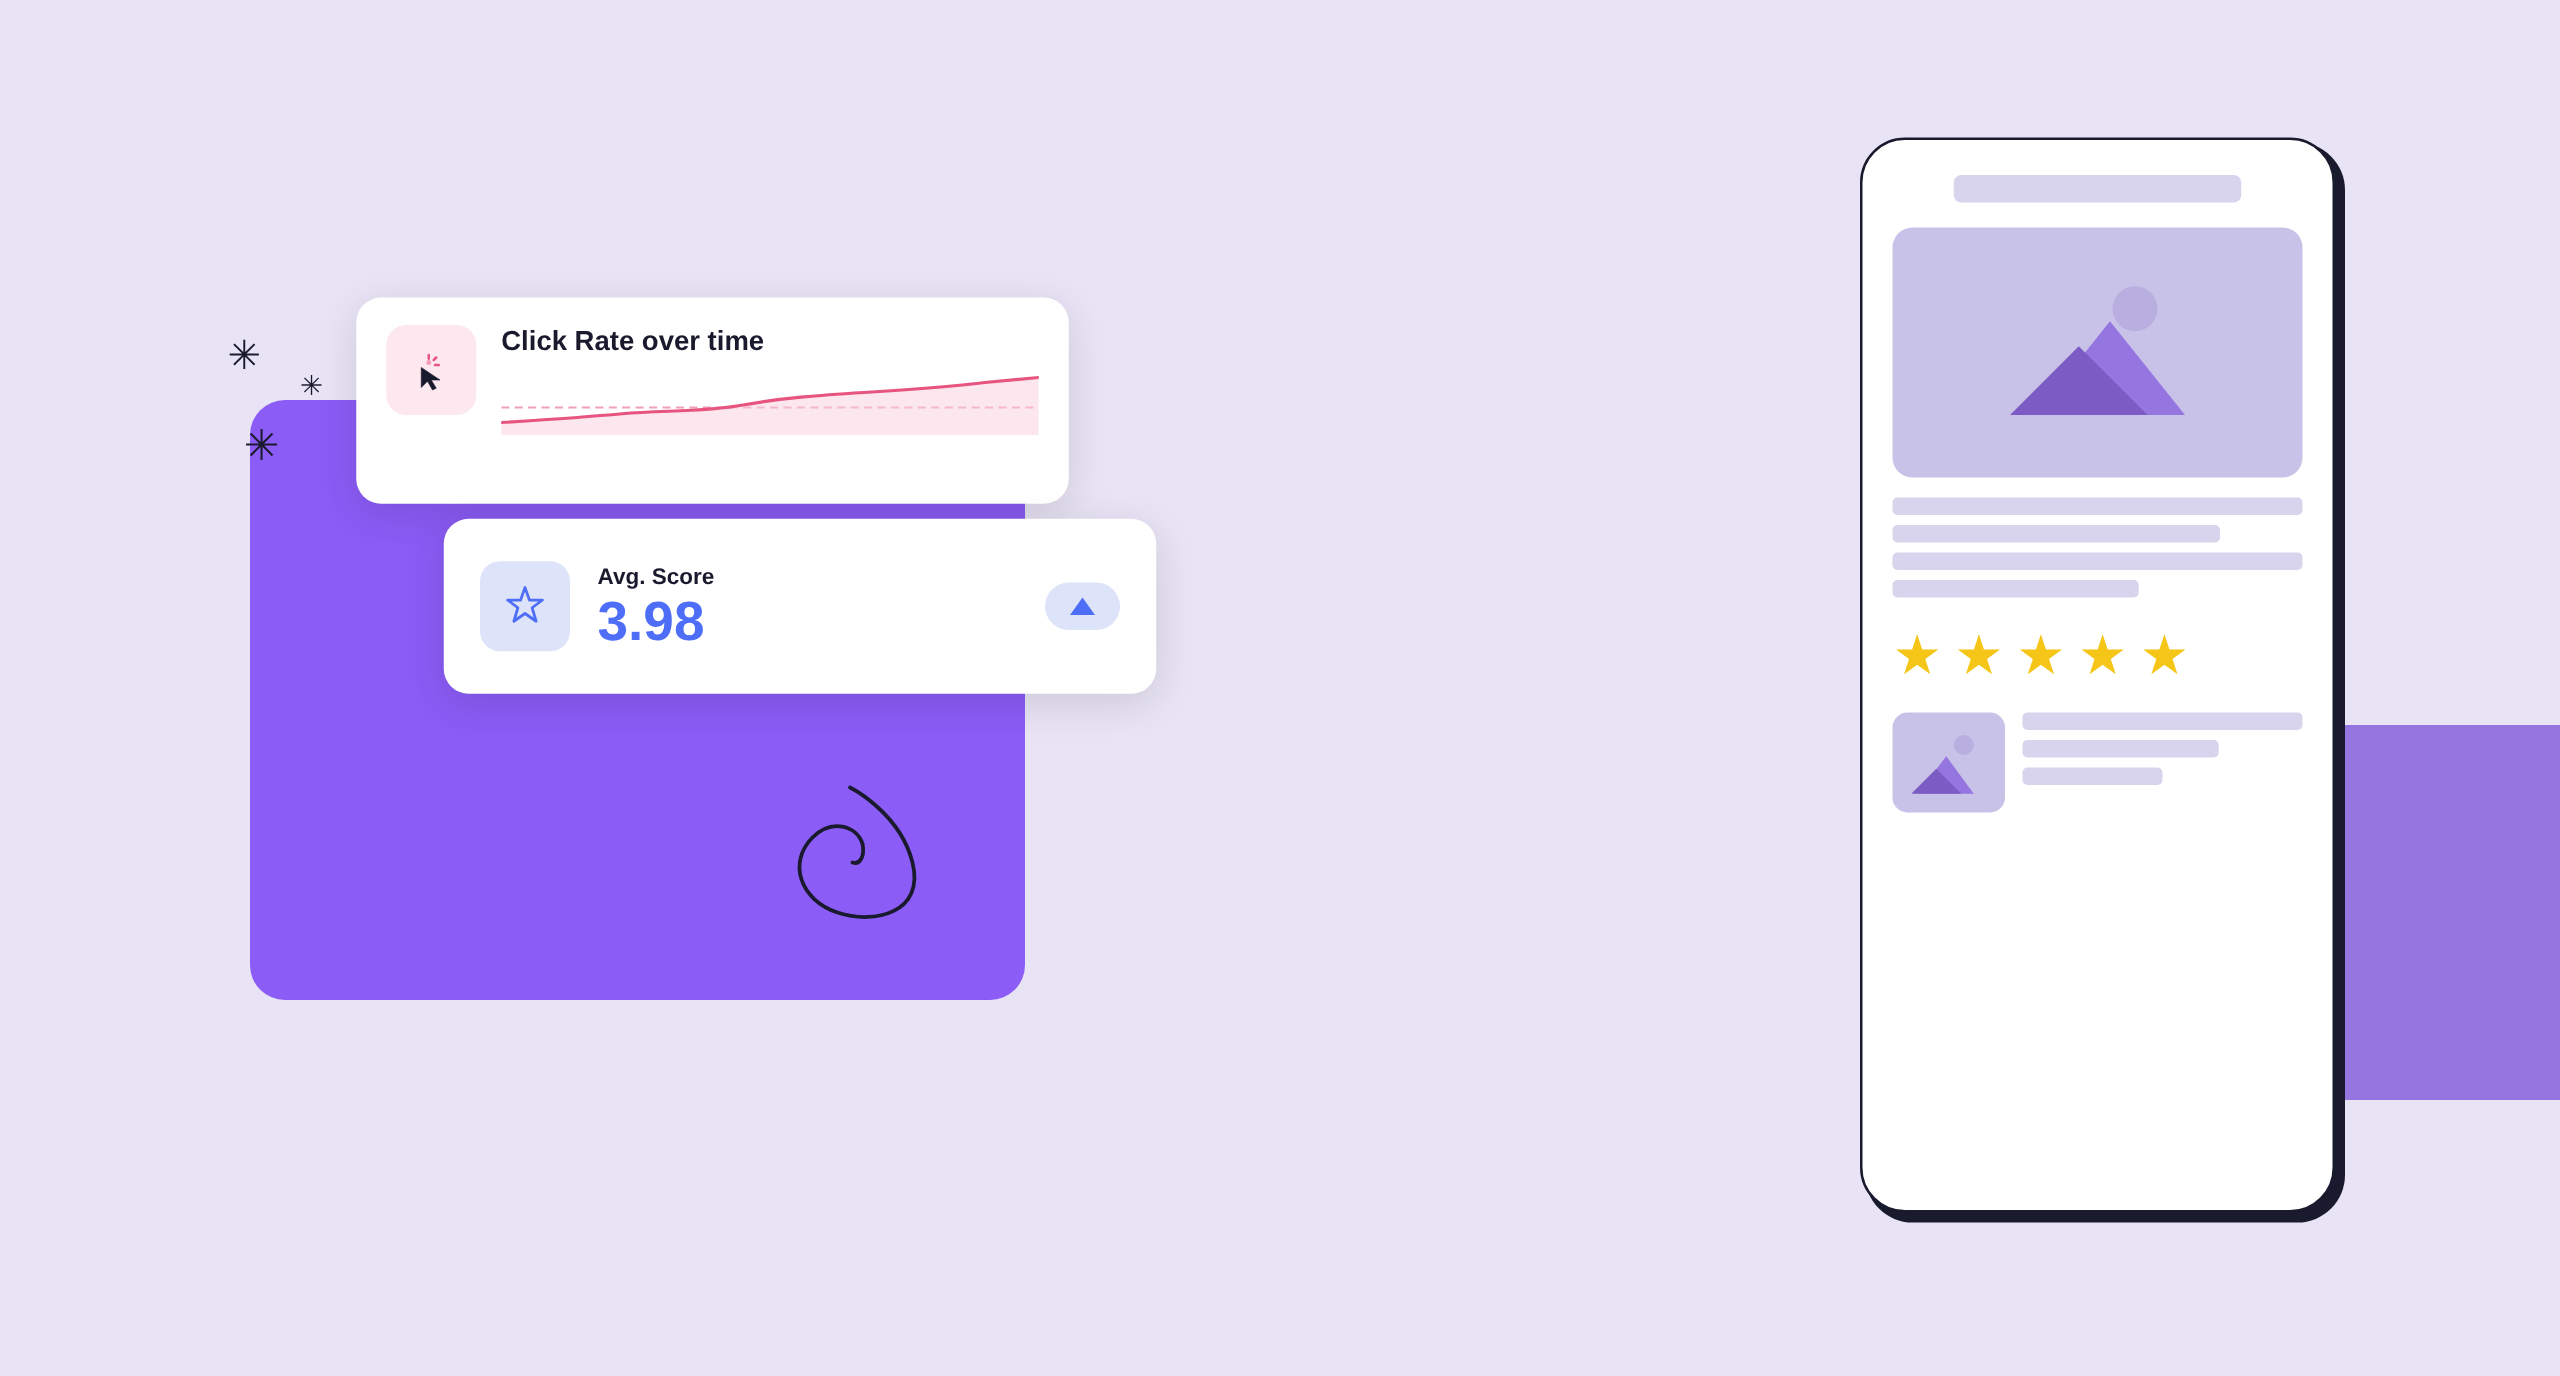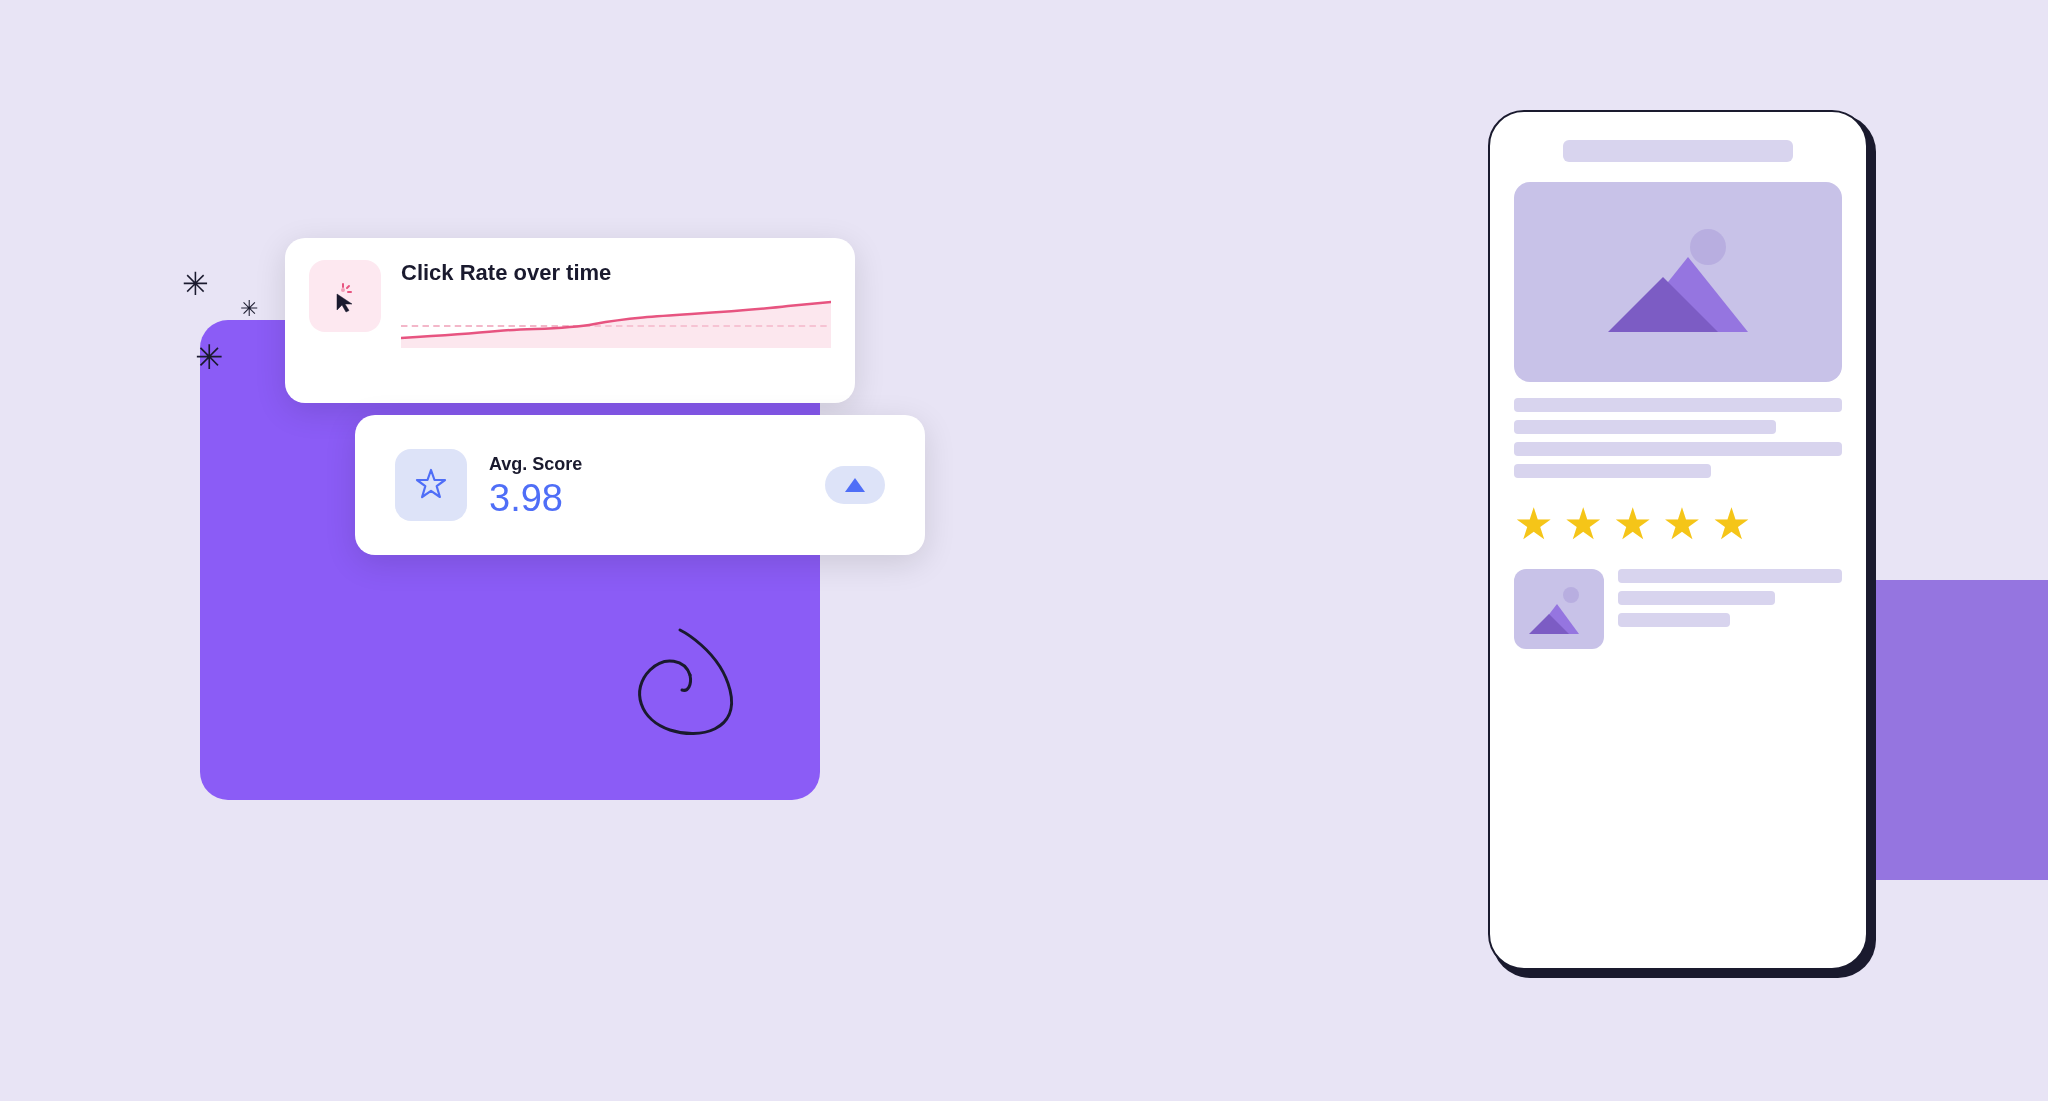--- a/index.html
+++ b/index.html
@@ -92,21 +92,21 @@
       position: absolute;
       left: 355px;
       top: 415px;
       width: 570px;
       height: 140px;
       background: #ffffff;
       border-radius: 20px;
       box-shadow: 0 8px 32px rgba(0,0,0,0.12);
       display: flex;
       align-items: center;
-      padding: 22px 40px;
+      padding: 22px 29px;
       gap: 22px;
     }
 
     .avg-score-icon-box {
       width: 72px;
       height: 72px;
       background: #dde3f8;
       border-radius: 16px;
       display: flex;
       align-items: center;
@@ -119,22 +119,22 @@
     }
 
     .avg-score-label {
       font-size: 18px;
       font-weight: 600;
       color: #1a1a2e;
       margin-bottom: 4px;
     }
 
     .avg-score-value {
-      font-size: 38px;
-      font-weight: 400;
+      font-size: 44px;
+      font-weight: 700;
       color: #4f6ef7;
       line-height: 1;
     }
 
     .up-btn {
       width: 60px;
       height: 38px;
       background: #dde3f8;
       border-radius: 20px;
       display: flex;

